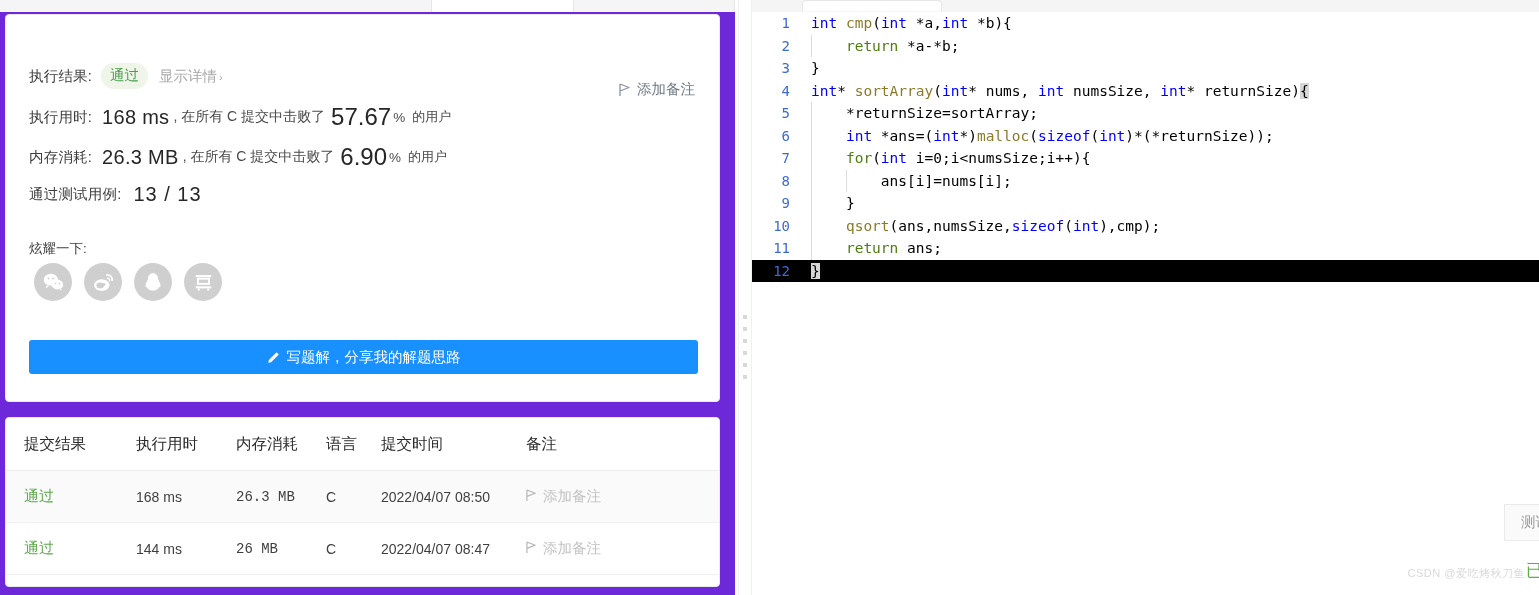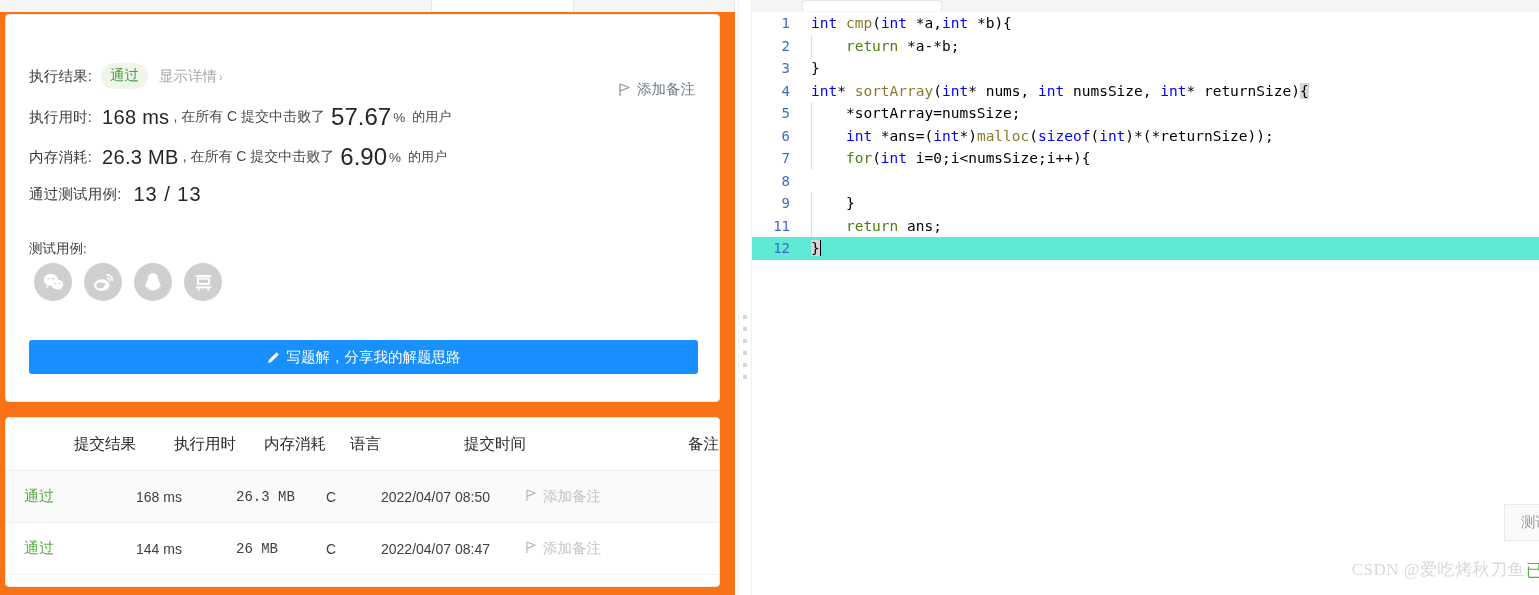--- a/index.html
+++ b/index.html
@@ -8,21 +8,21 @@
     background: #fff;
     font-family: "Liberation Sans", "DejaVu Sans", sans-serif;
     overflow: hidden;
   }
   .page { position: relative; width: 1539px; height: 595px; background: #fff; }
 
   
   .left-pane {
     position: absolute; left: 0; top: 0;
     width: 735px; height: 595px;
-    background: #f97316;
+    background: #6d28d9;
     overflow: hidden;
   }
   .top-tabstrip {
     position: absolute; left: 0; top: 0; width: 735px; height: 12px;
     background: #f7f7f7;
   }
   .tab-ghost { position: absolute; top: 0; height: 12px; background: #f5f5f5; border-right: 1px solid #e6e6e6; }
   .tg1 { left: 0; width: 432px; }
   .tg2 { left: 432px; width: 142px; background: #ffffff; }
   .tg3 { left: 574px; width: 161px; }
@@ -90,21 +90,21 @@
     width: 669px; height: 34px;
     background: #1890ff; border-radius: 3px;
     display: flex; align-items: center; justify-content: center;
     gap: 7px; color: #fff; font-size: 14.5px; cursor: pointer;
   }
   .pencil { width: 13px; height: 13px; }
 
   
   table.sub { width: 100%; border-collapse: collapse; table-layout: fixed; }
   table.sub th {
-    text-align: right; font-weight: 400; color: #2b2b2b; font-size: 15.5px;
+    text-align: left; font-weight: 400; color: #2b2b2b; font-size: 15.5px;
     padding: 16px 0 15px 0; border-bottom: 1px solid #ececec;
   }
   table.sub td {
     font-size: 14px; color: #3f3f3f; padding: 16px 0; border-bottom: 1px solid #f0f0f0;
   }
   table.sub tr.r-shade td { background: #fafafa; }
   .c0 { width: 130px; padding-left: 18px !important; }
   .c1 { width: 100px; }
   .c2 { width: 90px; font-family: Liberation Mono, monospace; }
   .c3 { width: 55px; }
@@ -130,21 +130,21 @@
   .editor {
     position: absolute; left: 0; top: 12px; width: 787px; height: 492px;
     background: #fff; overflow: hidden;
   }
   .code-area {
     position: relative;
     font-family: "DejaVu Sans Mono", "Liberation Mono", monospace;
     font-size: 14.5px; line-height: 22.5px;
   }
   .cline { display: flex; height: 22.5px; white-space: pre; }
-  .cline.cur { background: #5eead4; }
+  .cline.cur { background: #000000; }
   .gut {
     width: 52px; min-width: 52px; text-align: right; padding-right: 14px;
     color: #3b6bcf; font-size: 14px;
   }
   .ctext { position: relative; padding-left: 7px; text-align: right; }
   .ctext.ind1::before, .ctext.ind2::before {
     content: ""; position: absolute; left: 7px; top: 0; bottom: 0;
     border-left: 1px solid #dcdcdc;
   }
   .ctext.ind2::after {
@@ -167,23 +167,22 @@
     display: flex; align-items: center; gap: 5px;
     padding: 0 16px; font-size: 14.5px; color: #9b9b9b; cursor: pointer;
     border-right: 1px solid #eaeaea; background: #fafafa;
   }
   .btab:first-child { border-left: 1px solid #eaeaea; }
   .brow { display: flex; align-items: baseline; gap: 20px; padding: 18px 0 0 22px; }
   .done { color: #5eaa4c; font-size: 17px; }
 
   .watermark {
     position: absolute; right: 14px; bottom: 14px;
-    color: #d9d9d9; font-size: 17px; letter-spacing: .5px;
+    color: #d9d9d9; font-size: 11px; letter-spacing: .5px;
     user-select: none;
-    font-family: Liberation Serif, serif;
   }
 </style>
 </head>
 <body>
 
 <div class="page">
 
   <div class="left-pane">
 
     <div class="top-tabstrip">
@@ -225,21 +224,21 @@
         <span class="pct">6.90</span>
         <span class="pct-sym">%</span>
         <span class="tail">的用户</span>
       </div>
 
       <div class="res-row r4 row-line">
         <span class="lbl">通过测试用例:</span>
         <span class="cases">13 / 13</span>
       </div>
 
-      <div class="share-label">测试用例:</div>
+      <div class="share-label">炫耀一下:</div>
 
       <div class="share-icons">
         <div class="sicon">
           <svg width="21" height="18" viewBox="0 0 24 20">
               <ellipse cx="9" cy="7.5" rx="8.2" ry="6.8" fill="#fff"></ellipse>
               <path d="M4.5 13.5 L3 17 L6.6 15.2 Z" fill="#fff"></path>
               <ellipse cx="16.5" cy="13" rx="6.6" ry="5.6" fill="#fff"></ellipse>
               <path d="M20.5 17.4 L21.8 19.8 L18.8 18.6 Z" fill="#fff"></path>
               <circle cx="6.3" cy="6" r="1.15" fill="#cfcfcf"></circle>
               <circle cx="11.4" cy="6" r="1.15" fill="#cfcfcf"></circle>
@@ -365,42 +364,47 @@
           <span class="ctext">}</span>
         </div>
 
         <div class="cline">
           <span class="gut">4</span>
           <span class="ctext"><span class="kw">int</span>* <span class="fn">sortArray</span>(<span class="kw">int</span>* nums, <span class="kw">int</span> numsSize, <span class="kw">int</span>* returnSize)<span class="brace-hl">{</span></span>
         </div>
 
         <div class="cline">
           <span class="gut">5</span>
-          <span class="ctext ind1">    *sortArray=numsSize;</span>
+          <span class="ctext ind1">    *returnSize=sortArray;</span>
         </div>
 
         <div class="cline">
           <span class="gut">6</span>
           <span class="ctext ind1">    <span class="kw">int</span> *ans=(<span class="kw">int</span>*)<span class="fn">malloc</span>(<span class="kw">sizeof</span>(<span class="kw">int</span>)*(*returnSize));</span>
         </div>
 
         <div class="cline">
           <span class="gut">7</span>
           <span class="ctext ind1">    <span class="kw2">for</span>(<span class="kw">int</span> i=0;i&lt;numsSize;i++){</span>
         </div>
 
         <div class="cline">
           <span class="gut">8</span>
+          <span class="ctext ind2">        ans[i]=nums[i];</span>
         </div>
 
         <div class="cline">
           <span class="gut">9</span>
           <span class="ctext ind1">    }</span>
         </div>
 
+        <div class="cline">
+          <span class="gut">10</span>
+          <span class="ctext ind1">    <span class="fn">qsort</span>(ans,numsSize,<span class="kw">sizeof</span>(<span class="kw">int</span>),cmp);</span>
+        </div>
 
         <div class="cline">
           <span class="gut">11</span>
           <span class="ctext ind1">    <span class="kw2">return</span> ans;</span>
         </div>
 
         <div class="cline cur">
           <span class="gut">12</span>
           <span class="ctext"><span class="brace-hl">}</span><span class="caret"></span></span>
         </div>

